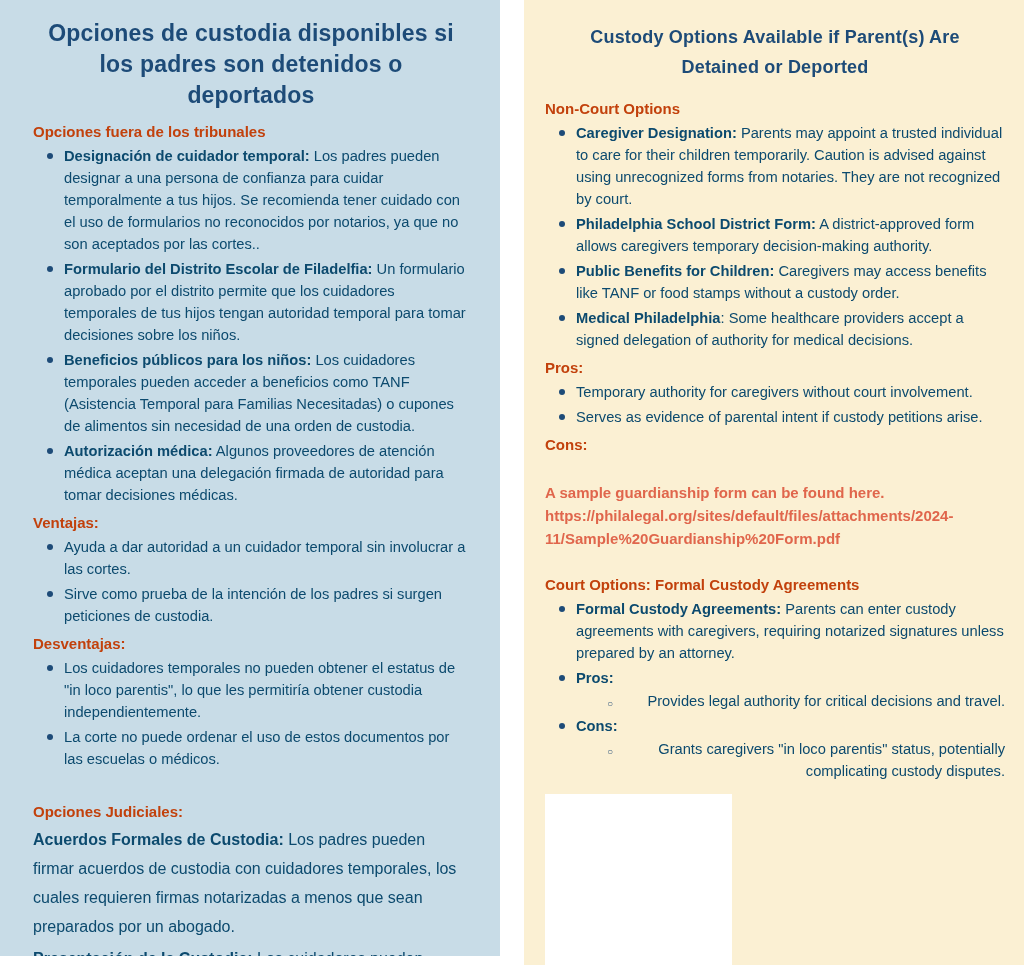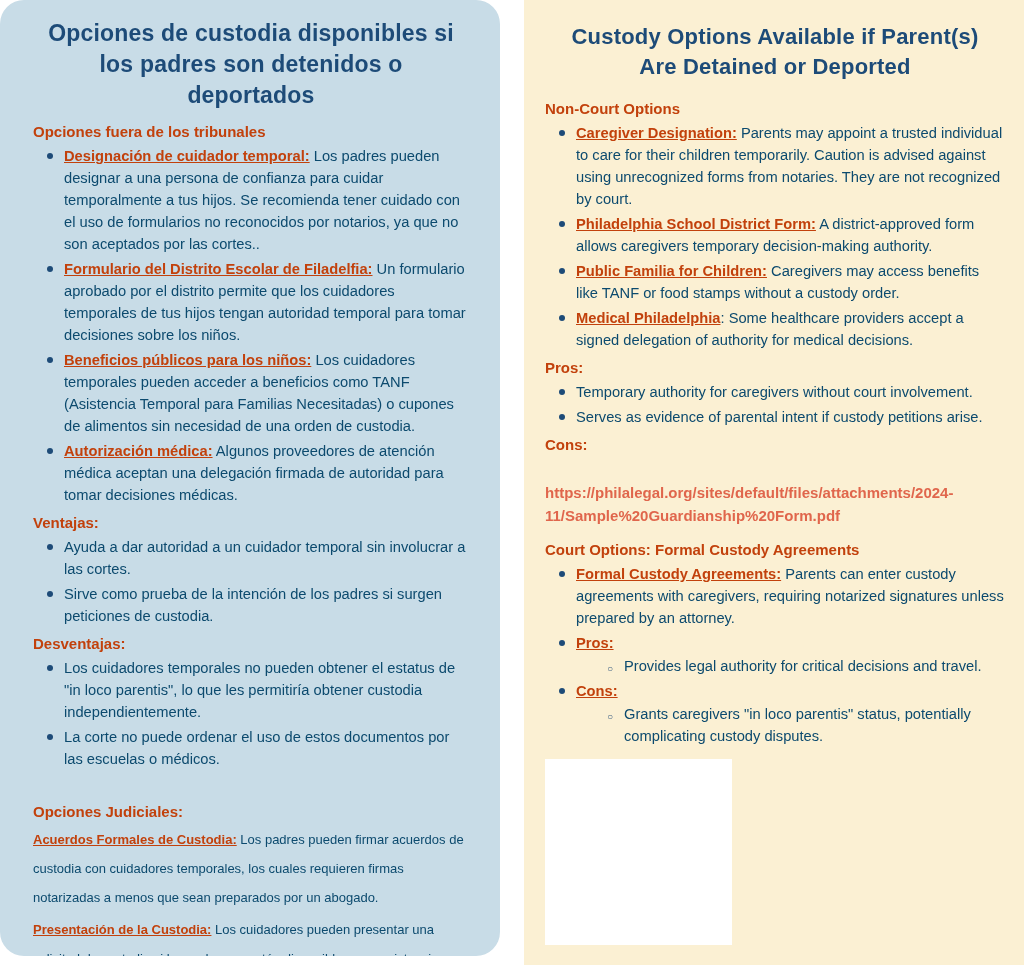--- a/index.html
+++ b/index.html
@@ -5,57 +5,56 @@
   html,body{margin:0;padding:0;}
   body{
     width:1024px;height:965px;position:relative;background:#ffffff;
     font-family:"Liberation Sans","DejaVu Sans",sans-serif;
     -webkit-font-smoothing:antialiased;
   }
   .col{position:absolute;top:0;box-sizing:border-box;overflow:hidden;}
   .col-left{
     left:0;width:500px;height:956px;background:#c8dce7;
     padding:14px 31px 0 33px;
-    border-radius:24px;
   }
   .col-right{
     left:524px;width:500px;height:965px;background:#fbf0d3;
     padding:16px 19px 0 21px;
   }
   h1{
     font-size:23px;line-height:31px;font-weight:700;color:#1d4b78;
     text-align:center;margin:4px 0 10px 0;letter-spacing:.2px;
   }
-  .col-right h1{font-size:22px;line-height:30px;margin:6px 14px 16px 14px;}
+  .col-right h1{font-size:18px;line-height:30px;margin:6px 14px 16px 14px;}
   .h{
     font-weight:700;color:#c2410c;font-size:15px;line-height:21px;
     margin:6px 0 3px 0;
   }
   ul{list-style:none;margin:0 0 2px 0;padding:0 0 0 12px;}
   li{
     position:relative;padding-left:19px;margin:2px 0 3px 0;
     font-size:14.7px;line-height:22px;color:#3f6183;
   }
   li::before{
     content:"";position:absolute;left:2px;top:8px;width:6px;height:6px;
     border-radius:50%;background:#1d4b78;
   }
-  .lead{font-weight:700;color:#c2410c;text-decoration:underline;}
+  .lead{font-weight:700;color:#0c4a6e;}
   .txt{color:#0c4a6e;}
   p{margin:0;}
-  .para{font-size:13px;line-height:29px;color:#3f6183;margin:3px 0;}
+  .para{font-size:16px;line-height:29px;color:#3f6183;margin:3px 0;}
   .spacer-lg{height:22px;}
   .orange-block{margin-top:26px;}
   .orange{
     color:#e0664c;font-weight:700;font-size:15px;line-height:23px;
     overflow-wrap:anywhere;
   }
-  .court-gap{margin-top:12px;}
+  .court-gap{margin-top:24px;}
   ul.sub{padding-left:28px;margin:0;}
-  li.subitem{padding-left:20px;margin:1px 0;}
+  li.subitem{padding-left:20px;margin:1px 0;text-align:right;}
   li.subitem::before{
     content:"○";background:none;width:auto;height:auto;border-radius:0;
     font-size:10px;top:3px;left:3px;color:#3f6183;
   }
   .qr-row{display:flex;gap:12px;margin-top:12px;align-items:flex-end;}
   .qr-box{
     width:187px;height:186px;background:#ffffff;box-sizing:border-box;
     padding:12px;flex:0 0 auto;
   }
 </style>
@@ -92,33 +91,34 @@
 
 </div>
 
 <div class="col col-right">
   <h1>Custody Options Available if Parent(s) Are Detained or Deported</h1>
 
   <p class="h">Non-Court Options</p>
   <ul>
     <li><span class="lead">Caregiver Designation:</span><span class="txt"> Parents may appoint a trusted individual to care for their children temporarily. Caution is advised against using unrecognized forms from notaries. They are not recognized by court.</span></li>
     <li><span class="lead">Philadelphia School District Form:</span><span class="txt"> A district-approved form allows caregivers temporary decision-making authority.</span></li>
-    <li><span class="lead">Public Familia for Children:</span><span class="txt"> Caregivers may access benefits like TANF or food stamps without a custody order.</span></li>
+    <li><span class="lead">Public Benefits for Children:</span><span class="txt"> Caregivers may access benefits like TANF or food stamps without a custody order.</span></li>
     <li><span class="lead">Medical Philadelphia</span><span class="txt">: Some healthcare providers accept a signed delegation of authority for medical decisions.</span></li>
   </ul>
 
   <p class="h">Pros:</p>
   <ul>
     <li><span class="txt">Temporary authority for caregivers without court involvement.</span></li>
     <li><span class="txt">Serves as evidence of parental intent if custody petitions arise.</span></li>
   </ul>
 
   <p class="h">Cons:</p>
 
   <div class="orange-block">
+    <p class="orange">A sample guardianship form can be found here.</p>
     <p class="orange">https://philalegal.org/sites/default/files/attachments/2024-11/Sample%20Guardianship%20Form.pdf</p>
   </div>
 
   <p class="h court-gap">Court Options: Formal Custody Agreements</p>
   <ul>
     <li><span class="lead">Formal Custody Agreements:</span><span class="txt"> Parents can enter custody agreements with caregivers, requiring notarized signatures unless prepared by an attorney.</span></li>
     <li>
       <span class="lead">Pros:</span>
       <ul class="sub">
         <li class="subitem"><span class="txt">Provides legal authority for critical decisions and travel.</span></li>

